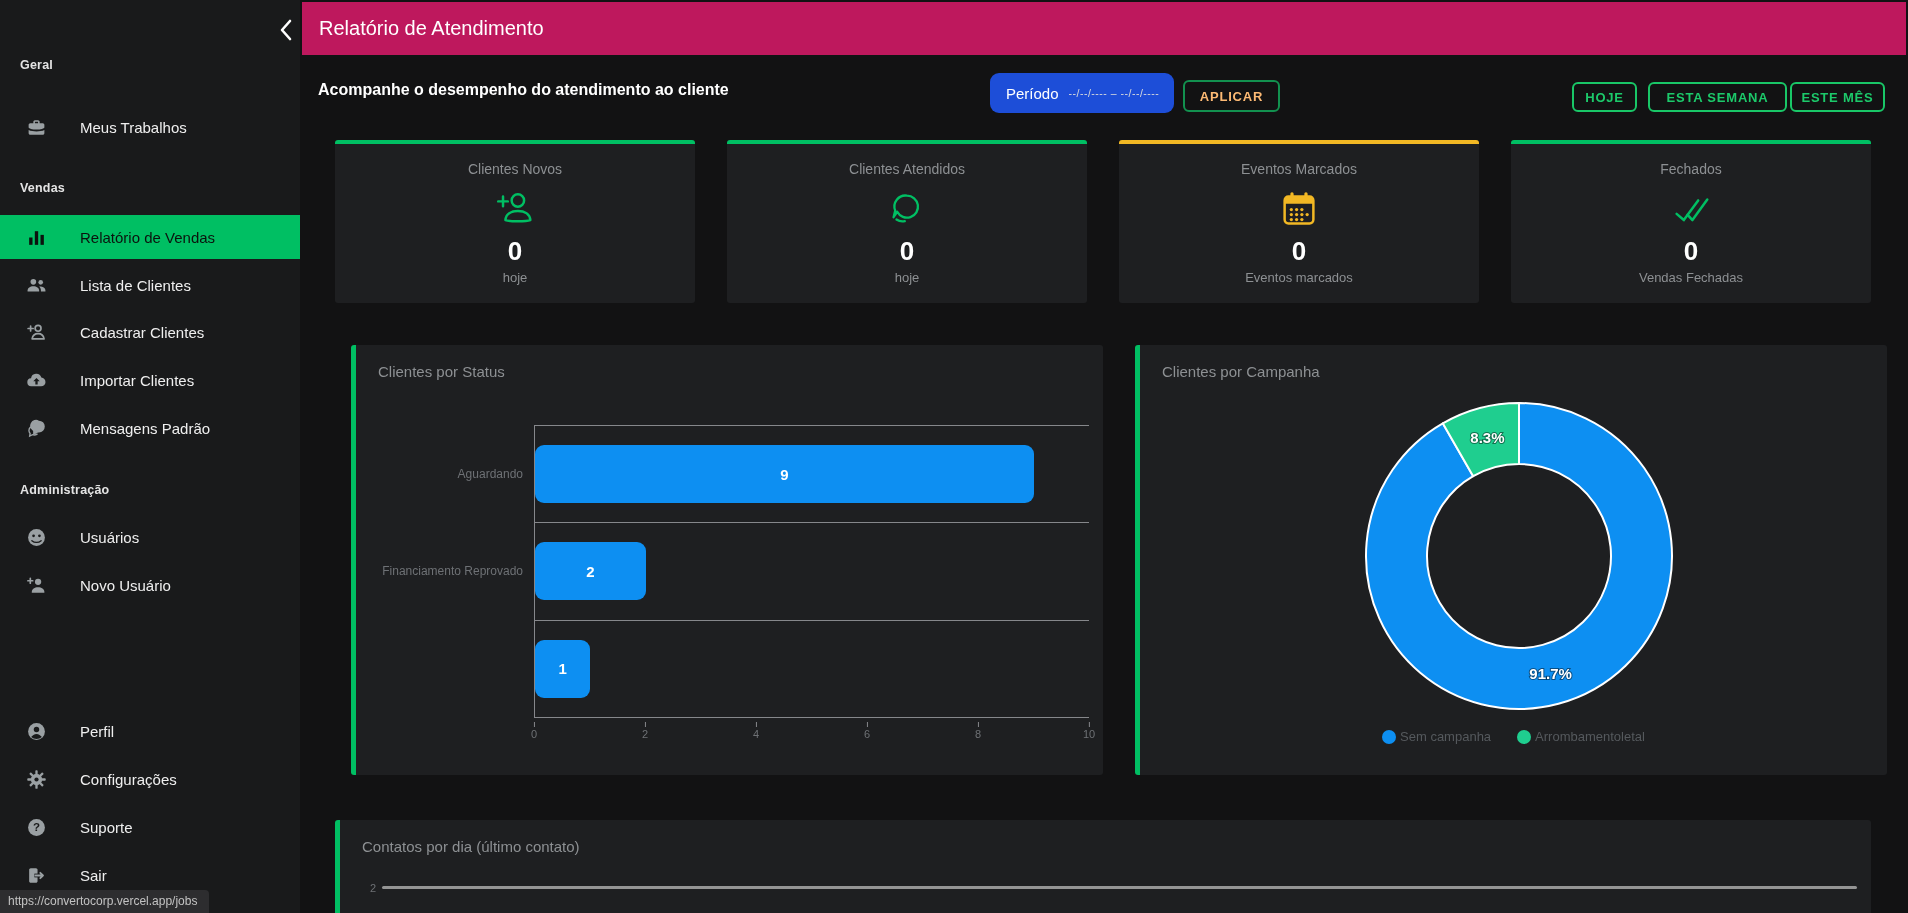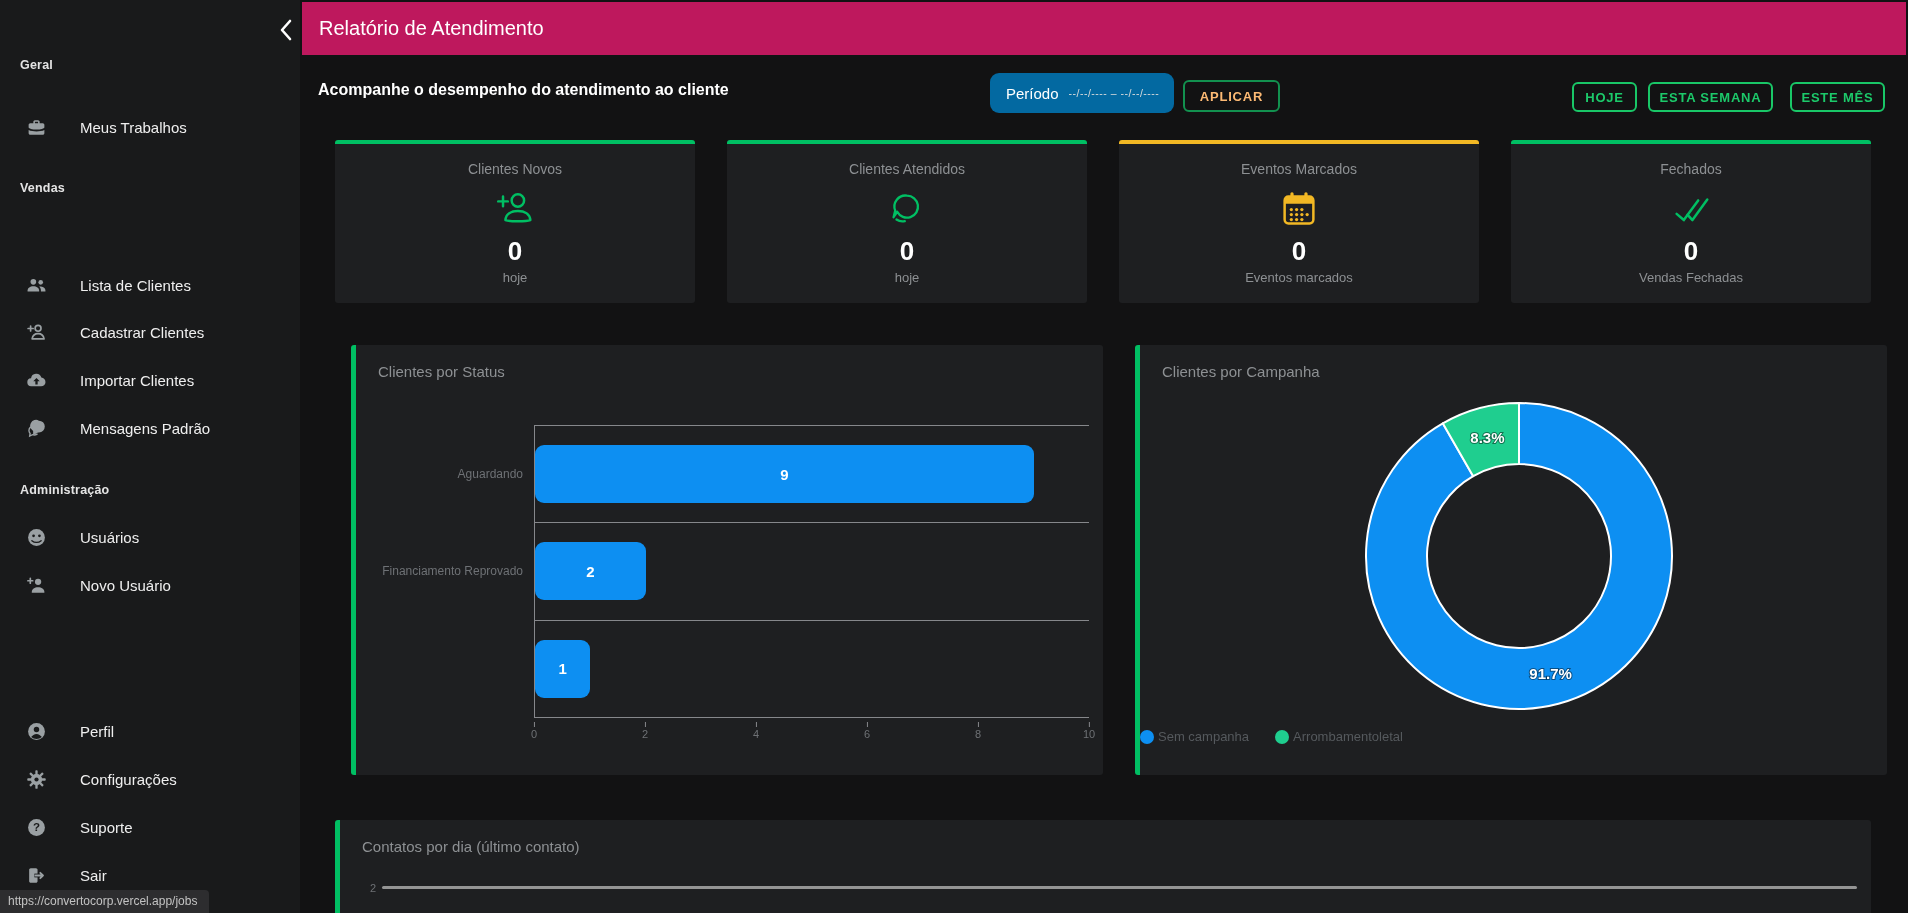--- a/index.html
+++ b/index.html
@@ -28,33 +28,33 @@
 
   
   .header-bar { position:absolute; left:302px; top:2px; right:2px; height:53px;
     background:#be185d; display:flex; align-items:center; }
   .header-title { color:#ffffff; font-size:20px; font-weight:500; margin-left:17px; }
 
   
   .subtitle { position:absolute; left:318px; top:81px; color:#ffffff; font-size:16px;
     font-weight:600; }
   .period-box { position:absolute; left:990px; top:73px; width:184px; height:40px;
-    background:#0369a1; border-radius:9px; display:flex; align-items:center;
+    background:#1d4ed8; border-radius:9px; display:flex; align-items:center;
     padding:0 12px 0 16px; cursor:pointer; }
   .period-label { color:#ffffff; font-size:15px; }
   .period-value { color:#dcdcdc; font-size:10.5px; margin-left:10px; letter-spacing:.5px;
     white-space:nowrap; }
   .btn { border-radius:6px; background:transparent; font-weight:bold; font-size:13px;
     letter-spacing:.8px; cursor:pointer; font-family:"Liberation Sans", sans-serif; }
   .btn-apply { position:absolute; left:1183px; top:80px; width:97px; height:32px;
     border:2px solid #12914f; color:#fdba74; }
   .btn-quick { position:absolute; top:82px; height:30px; border:2px solid #19c767;
     color:#1cc96a; }
   .btn-hoje { left:1572px; width:65px; }
-  .btn-semana { left:1648px; width:125px; }
+  .btn-semana { left:1648px; width:139px; }
   .btn-mes { left:1790px; width:95px; }
 
   
   .stat-card { position:absolute; top:140px; width:360px; height:163px;
     background:#1e1f21; border-top:4px solid #00bf63; border-radius:3px;
     text-align:center; }
   .stat-title { margin-top:17px; color:#8d9093; font-size:14px; }
   .stat-icon { margin-top:9px; height:48px; display:flex; align-items:center;
     justify-content:center; }
   .stat-icon svg { width:46px; height:46px; }
@@ -81,21 +81,21 @@
     font-size:11px; }
   .xtick::before { content:""; position:absolute; left:50%; top:-6px; width:1px;
     height:5px; background:#86878b; }
 
   
   .donut-svg { position:absolute; left:214px; top:46px; width:330px; height:330px; }
   .donut-label { fill:#ffffff; font-weight:bold; font-size:15px;
     font-family:"Liberation Sans", sans-serif; text-anchor:middle;
     paint-order:stroke; stroke:rgba(0,0,0,.45); stroke-width:2px; }
   .donut-legend { position:absolute; left:0; right:0; top:384px; display:flex;
-    justify-content:flex-start; align-items:center; gap:26px; }
+    justify-content:center; align-items:center; gap:26px; }
   .legend-item { display:flex; align-items:center; gap:4px; color:#55595d;
     font-size:13px; }
   .legend-dot { width:14px; height:14px; border-radius:50%; }
 
   
   .line-card { position:absolute; left:335px; top:820px; width:1536px; height:220px;
     background:#1e1f21; border-left:5px solid #00bf63; border-radius:3px; }
   .line-ylabel { position:absolute; left:18px; top:62px; width:18px; text-align:right;
     color:#6e7175; font-size:11px; }
   .line-grid { position:absolute; left:42px; right:14px; top:66px; height:3px;
@@ -112,20 +112,30 @@
     <span class="nav-icon">
       <svg viewBox="0 0 20 20" fill="#9aa0a3">
           <path d="M7 6V4.5C7 3.7 7.7 3 8.5 3h3c.8 0 1.5.7 1.5 1.5V6h3c.8 0 1.5.7 1.5 1.5V10c0 .9-3.6 2-7.5 2S2.5 10.9 2.5 10V7.5C2.5 6.7 3.2 6 4 6h3zm1.5 0h3V4.5h-3V6zM2.5 12.3c1.9.9 4.7 1.4 7.5 1.4s5.6-.5 7.5-1.4v3.2c0 .8-.7 1.5-1.5 1.5H4c-.8 0-1.5-.7-1.5-1.5v-3.2z"></path>
         </svg>
     </span>
     <span class="nav-label">Meus Trabalhos</span>
   </div>
 
   <div class="nav-section" style="top:181px">Vendas</div>
 
+  <div class="nav-item active" style="top:215px">
+    <span class="nav-icon">
+      <svg viewBox="0 0 20 20" fill="#0b130e">
+          <rect x="3" y="10" width="3.2" height="7"></rect>
+          <rect x="8.4" y="4" width="3.2" height="13"></rect>
+          <rect x="13.8" y="7.5" width="3.2" height="9.5"></rect>
+        </svg>
+    </span>
+    <span class="nav-label">Relatório de Vendas</span>
+  </div>
 
   <div class="nav-item" style="top:263px">
     <span class="nav-icon">
       <svg viewBox="0 0 20 20" fill="#9aa0a3">
           <circle cx="7" cy="6.5" r="2.7"></circle>
           <circle cx="14" cy="7" r="2.2"></circle>
           <path d="M1.5 14.8c0-2.6 2.4-4.2 5.5-4.2s5.5 1.6 5.5 4.2v1H1.5v-1z"></path>
           <path d="M13.2 10.9c2.7 0 5.3 1.3 5.3 3.6v1.3h-4.3v-1.1c0-1.5-.6-2.7-1.7-3.7l.7-.1z"></path>
         </svg>
     </span>

